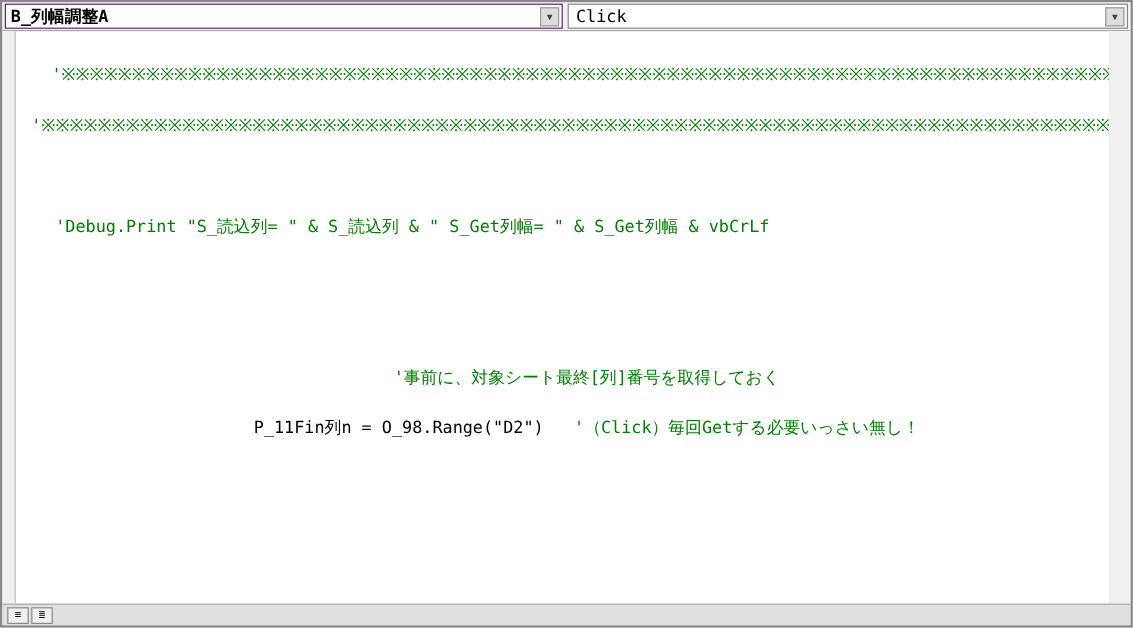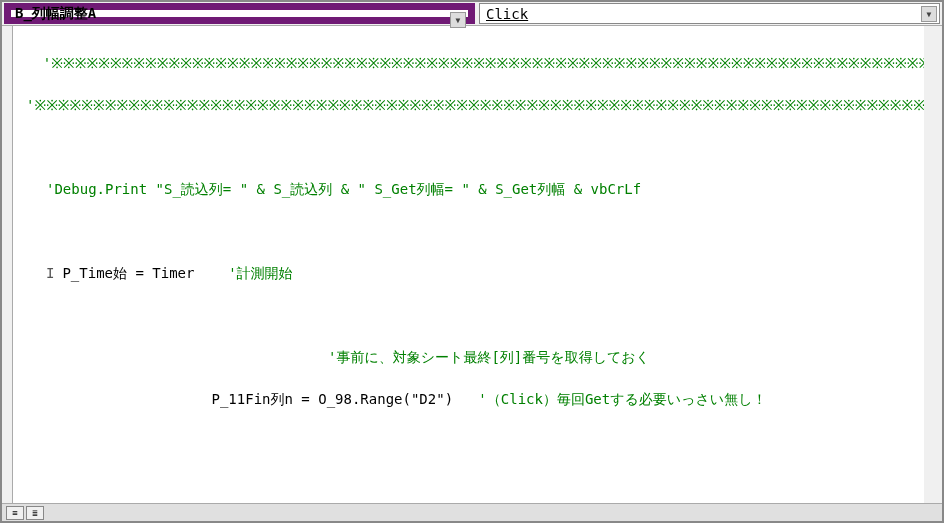--- a/index.html
+++ b/index.html
@@ -22,37 +22,36 @@
     .top-bar {
       display: flex;
       height: 24px;
       border-bottom: 1px solid #aaa;
       background: #f0f0f0;
     }
     .dropdown-left {
       flex: 1;
       display: flex;
       align-items: center;
-      border: 7px solid #701a75;
+      border: 1px solid #701a75;
       background: #fff;
       margin: 1px 2px;
       position: relative;
       padding-left: 4px;
       font-weight: bold;
     }
     .dropdown-right {
       flex: 1;
       display: flex;
       align-items: center;
       border: 1px solid #888;
       background: #fff;
       margin: 1px 2px;
       position: relative;
       padding-left: 6px;
-      text-decoration: underline;
     }
     .dropdown-arrow {
       position: absolute;
       right: 2px;
       top: 2px;
       width: 16px;
       height: 16px;
       background: #ddd;
       border: 1px solid #999;
       display: flex;
@@ -132,21 +131,20 @@
       <span class="dropdown-arrow">▼</span>
     </div>
   </div>
 
   <div class="code-area">
 <span class="line"><span class="c-comment">  '※※※※※※※※※※※※※※※※※※※※※※※※※※※※※※※※※※※※※※※※※※※※※※※※※※※※※※※※※※※※※※※※※※※※※※※※※※※※※※※※※</span></span>
 <span class="line"><span class="c-comment">'※※※※※※※※※※※※※※※※※※※※※※※※※※※※※※※※※※※※※※※※※※※※※※※※※※※※※※※※※※※※※※※※※※※※※※※※※※※※※※※※※※※</span></span>
 <span class="line"> </span>
 <span class="line indent1"><span class="c-comment">'Debug.Print "S_読込列= " &amp; S_読込列 &amp; " S_Get列幅= " &amp; S_Get列幅 &amp; vbCrLf</span></span>
 <span class="line"> </span>
-<span class="line indent1"><span class="cursor-i">I</span> <span class="c-text">P_Time始 = Timer    </span><span class="c-comment">'計測開始</span></span>
 <span class="line"> </span>
 <span class="line indent2"><span class="c-comment">'事前に、対象シート最終[列]番号を取得しておく</span></span>
 <span class="line indent2"><span class="c-text">P_11Fin列n = O_98.Range("D2")   </span><span class="c-comment">'（Click）毎回Getする必要いっさい無し！</span></span>
 <span class="line"> </span>
 
 
 
 
 
 

